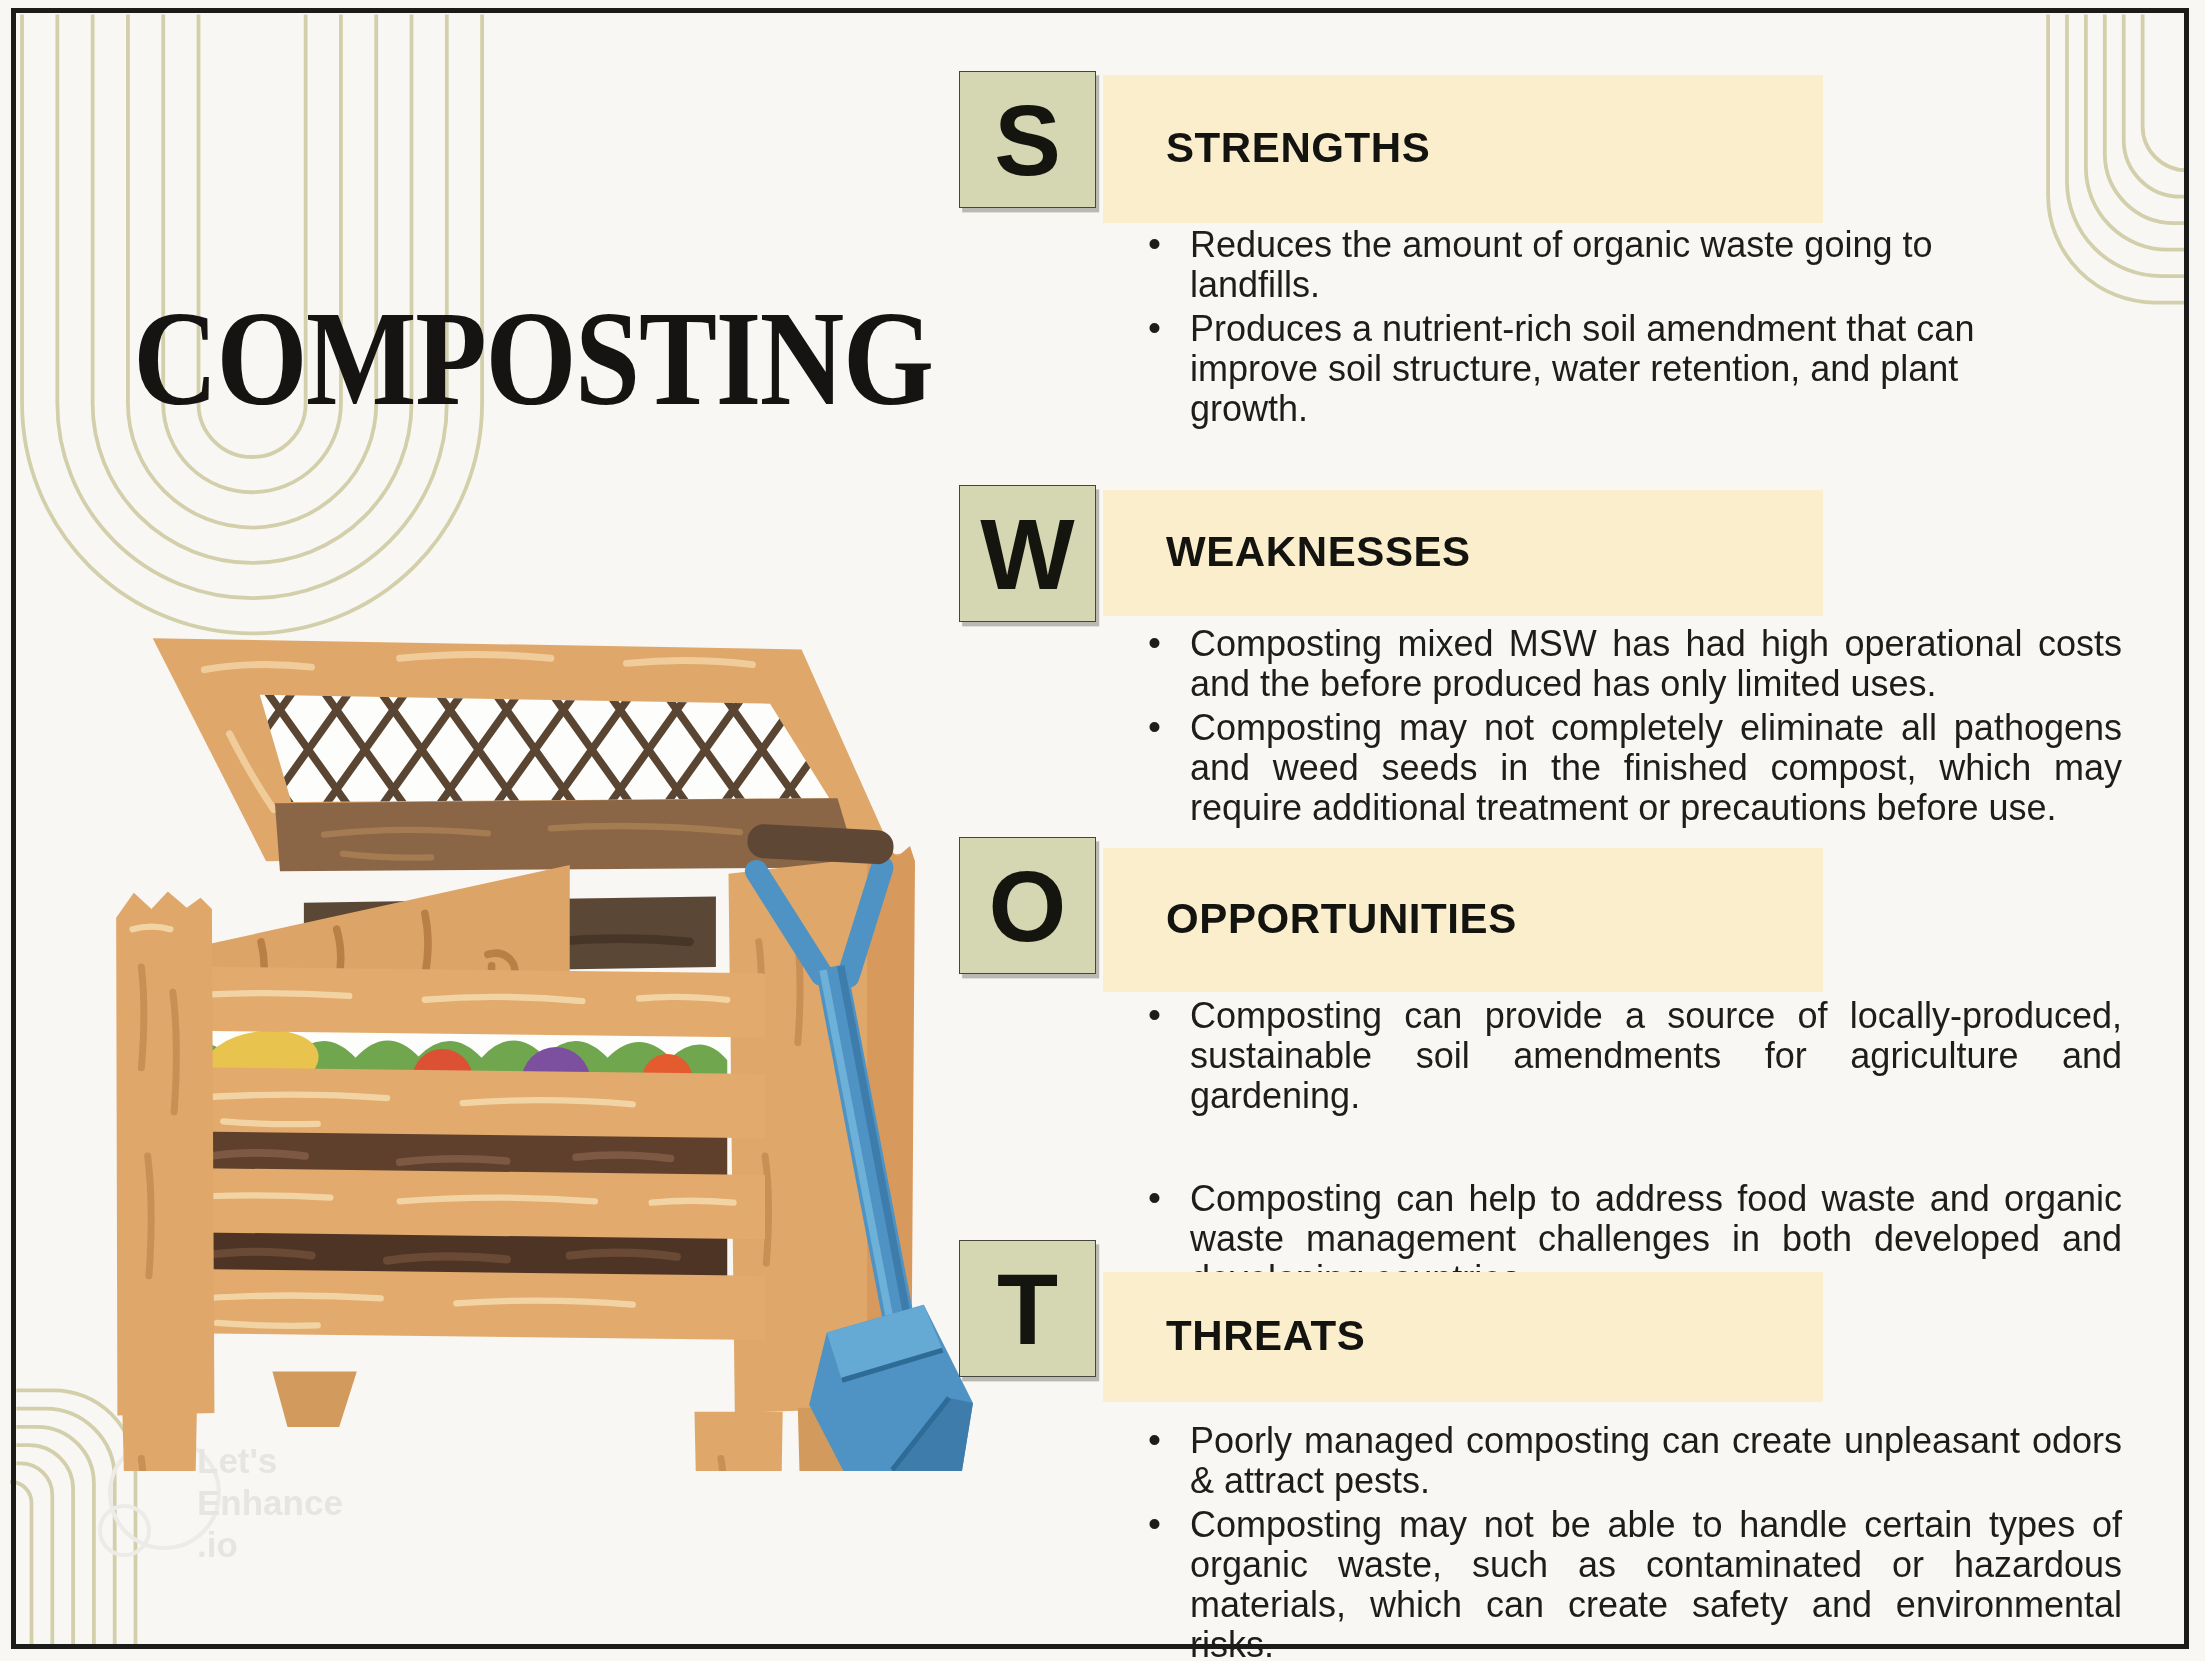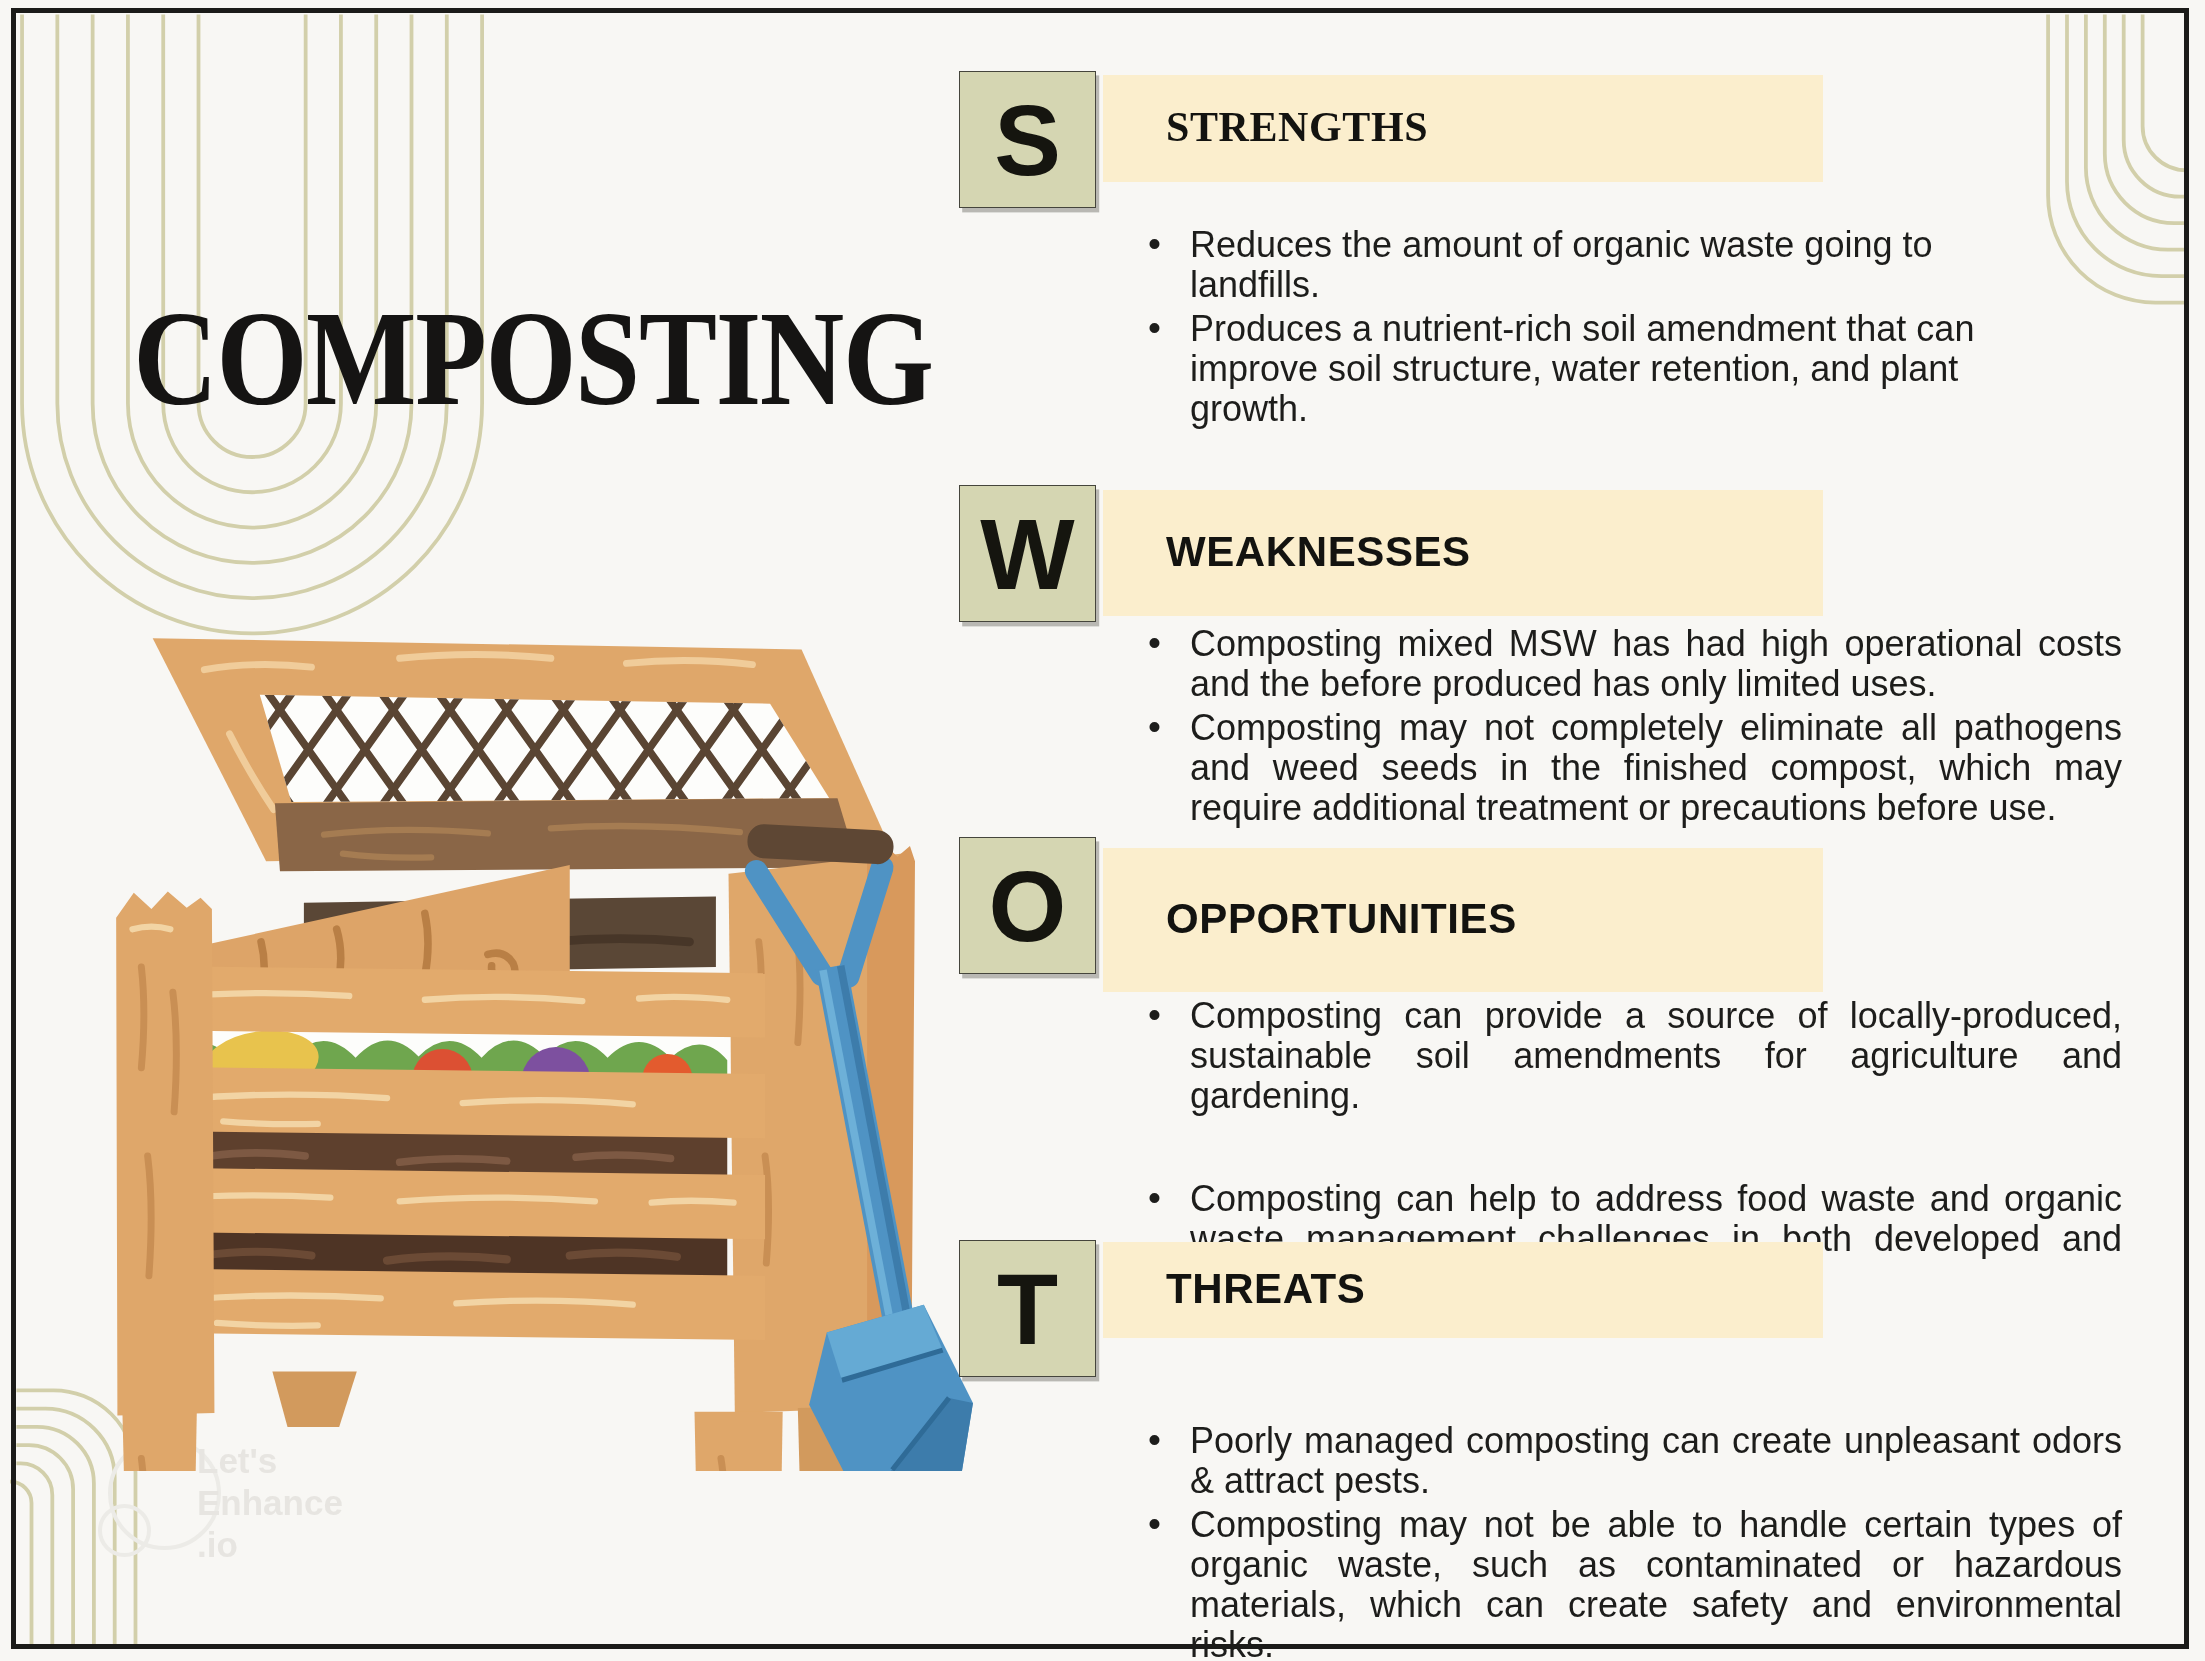--- a/index.html
+++ b/index.html
@@ -189,21 +189,21 @@
       <polygon points="1198,1180 1352,1136 1382,1208 1222,1256" fill="#65aad4"></polygon>
       <polygon points="1246,1442 1408,1428 1430,1292 1392,1284 1302,1398" fill="#3d7cab"></polygon>
       <path d="M1222,1256 L1382,1208 M1302,1398 L1392,1284" stroke="#2f6b97" stroke-width="8"></path>
     </g>
   </svg>
 
   <section class="swot sec-s" style="top:71px">
     <div class="letterbox">
       <span>S</span>
     </div>
-    <div class="bar" style="top:3.8px; height:107px;font-family:Liberation Serif, serif;">
+    <div class="bar" style="top:3.8px; height:148px;">
       <h2>STRENGTHS</h2>
     </div>
     <ul class="bullets" style="left:189px; top:154px;">
       <li>
           <span class="dot">•</span>
           <p>Reduces the amount of organic waste going to landfills.</p>
         </li>
       <li>
           <span class="dot">•</span>
           <p>Produces a nutrient-rich soil amendment that can improve soil structure, water retention, and plant growth.</p>
@@ -246,21 +246,21 @@
           <span class="dot">•</span>
           <p>Composting can help to address food waste and organic waste management challenges in both developed and developing countries.</p>
         </li>
     </ul>
   </section>
 
   <section class="swot sec-t just" style="top:1240px">
     <div class="letterbox">
       <span>T</span>
     </div>
-    <div class="bar" style="top:2px; height:96px;padding-left:18px;">
+    <div class="bar" style="top:32px; height:130px;padding-left:18px;">
       <h2>THREATS</h2>
     </div>
     <ul class="bullets" style="left:189px; top:181px;">
       <li>
           <span class="dot">•</span>
           <p>Poorly managed composting can create unpleasant odors &amp; attract pests.</p>
         </li>
       <li>
           <span class="dot">•</span>
           <p>Composting may not be able to handle certain types of organic waste, such as contaminated or hazardous materials, which can create safety and environmental risks.</p>

